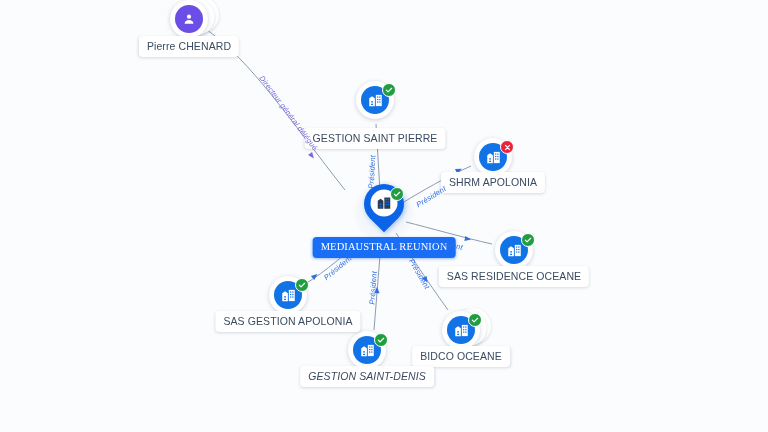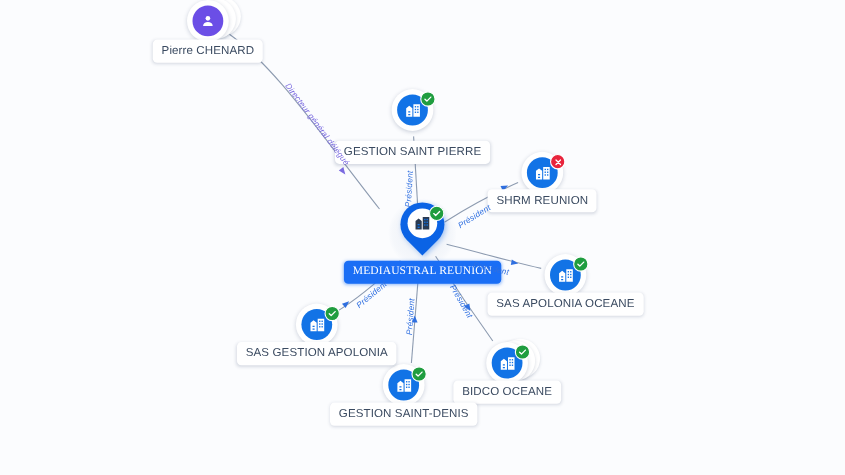--- a/index.html
+++ b/index.html
@@ -218,21 +218,21 @@
               <path d="M5 13h3v2H5zM5 17h3v2H5z" fill="#1273e6"></path>
             </svg>
           </div>
         </div>
         <div class="badge fail" style="background: rgb(232, 36, 60); left: 7px; top: -17px;">
           <svg width="7" height="7" viewBox="0 0 24 24">
             <path d="M5 5l14 14M19 5L5 19" stroke="#ffffff" stroke-width="4" stroke-linecap="round"></path>
           </svg>
         </div>
       </div>
-      <div class="node-label" style="left: 493px; top: 172px;">SHRM REUNION</div>
+      <div class="node-label" style="left: 493px; top: 172px;">SHRM APOLONIA</div>
       <div class="node" style="left: 514px; top: 250px;">
         <div class="node-disc">
           <div class="node-inner company" style="background: rgb(18, 115, 230);">
             <svg width="15" height="15" viewBox="0 0 24 24" fill="none">
               <path d="M2 21h9V8.5L6.5 5 2 8.5V21z" fill="#ffffff"></path>
               <path d="M12.5 21h9.5V3h-9.5v18z" fill="#ffffff"></path>
               <rect x="14.5" y="5.5" width="2" height="2" fill="#1273e6"></rect>
               <rect x="18" y="5.5" width="2" height="2" fill="#1273e6"></rect>
               <rect x="14.5" y="9.5" width="2" height="2" fill="#1273e6"></rect>
               <rect x="18" y="9.5" width="2" height="2" fill="#1273e6"></rect>
@@ -241,21 +241,21 @@
               <path d="M5 13h3v2H5zM5 17h3v2H5z" fill="#1273e6"></path>
             </svg>
           </div>
         </div>
         <div class="badge ok" style="background: rgb(31, 157, 63); left: 7px; top: -17px;">
           <svg width="8" height="8" viewBox="0 0 24 24">
             <path d="M4 12.5l5.2 5.2L20 6.8" stroke="#ffffff" stroke-width="3.6" fill="none" stroke-linecap="round" stroke-linejoin="round"></path>
           </svg>
         </div>
       </div>
-      <div class="node-label" style="left: 514px; top: 266px;">SAS APOLONIA OCEANE</div>
+      <div class="node-label" style="left: 514px; top: 266px;">SAS RESIDENCE OCEANE</div>
       <div class="node" style="left: 461px; top: 330px;">
         <div class="node-stack" style="left: 12px; top: -4px; width: 36px; height: 36px;"></div>
         <div class="node-stack" style="left: 7px; top: -2px; width: 37px; height: 37px;"></div>
         <div class="node-disc">
           <div class="node-inner company" style="background: rgb(18, 115, 230);">
             <svg width="15" height="15" viewBox="0 0 24 24" fill="none">
               <path d="M2 21h9V8.5L6.5 5 2 8.5V21z" fill="#ffffff"></path>
               <path d="M12.5 21h9.5V3h-9.5v18z" fill="#ffffff"></path>
               <rect x="14.5" y="5.5" width="2" height="2" fill="#1273e6"></rect>
               <rect x="18" y="5.5" width="2" height="2" fill="#1273e6"></rect>
@@ -289,21 +289,21 @@
               <path d="M5 13h3v2H5zM5 17h3v2H5z" fill="#1273e6"></path>
             </svg>
           </div>
         </div>
         <div class="badge ok" style="background: rgb(31, 157, 63); left: 7px; top: -17px;">
           <svg width="8" height="8" viewBox="0 0 24 24">
             <path d="M4 12.5l5.2 5.2L20 6.8" stroke="#ffffff" stroke-width="3.6" fill="none" stroke-linecap="round" stroke-linejoin="round"></path>
           </svg>
         </div>
       </div>
-      <div class="node-label" style="left: 367px; top: 366px;">GESTION SAINT-DENIS</div>
+      <div class="node-label" style="left: 367px; top: 366px; font-style: italic;">GESTION SAINT-DENIS</div>
       <div class="node" style="left: 288px; top: 295px;">
         <div class="node-disc">
           <div class="node-inner company" style="background: rgb(18, 115, 230);">
             <svg width="15" height="15" viewBox="0 0 24 24" fill="none">
               <path d="M2 21h9V8.5L6.5 5 2 8.5V21z" fill="#ffffff"></path>
               <path d="M12.5 21h9.5V3h-9.5v18z" fill="#ffffff"></path>
               <rect x="14.5" y="5.5" width="2" height="2" fill="#1273e6"></rect>
               <rect x="18" y="5.5" width="2" height="2" fill="#1273e6"></rect>
               <rect x="14.5" y="9.5" width="2" height="2" fill="#1273e6"></rect>
               <rect x="18" y="9.5" width="2" height="2" fill="#1273e6"></rect>

